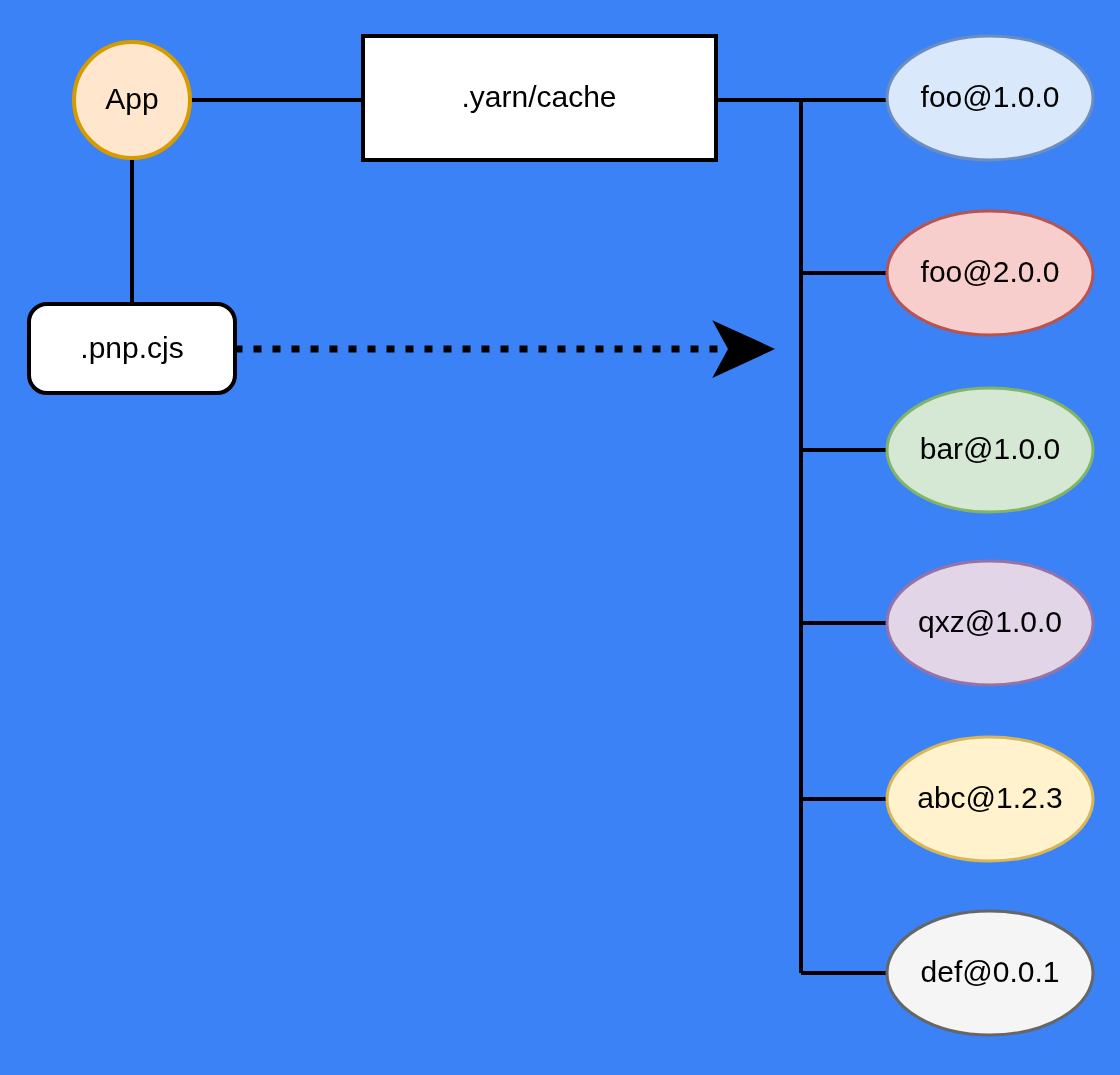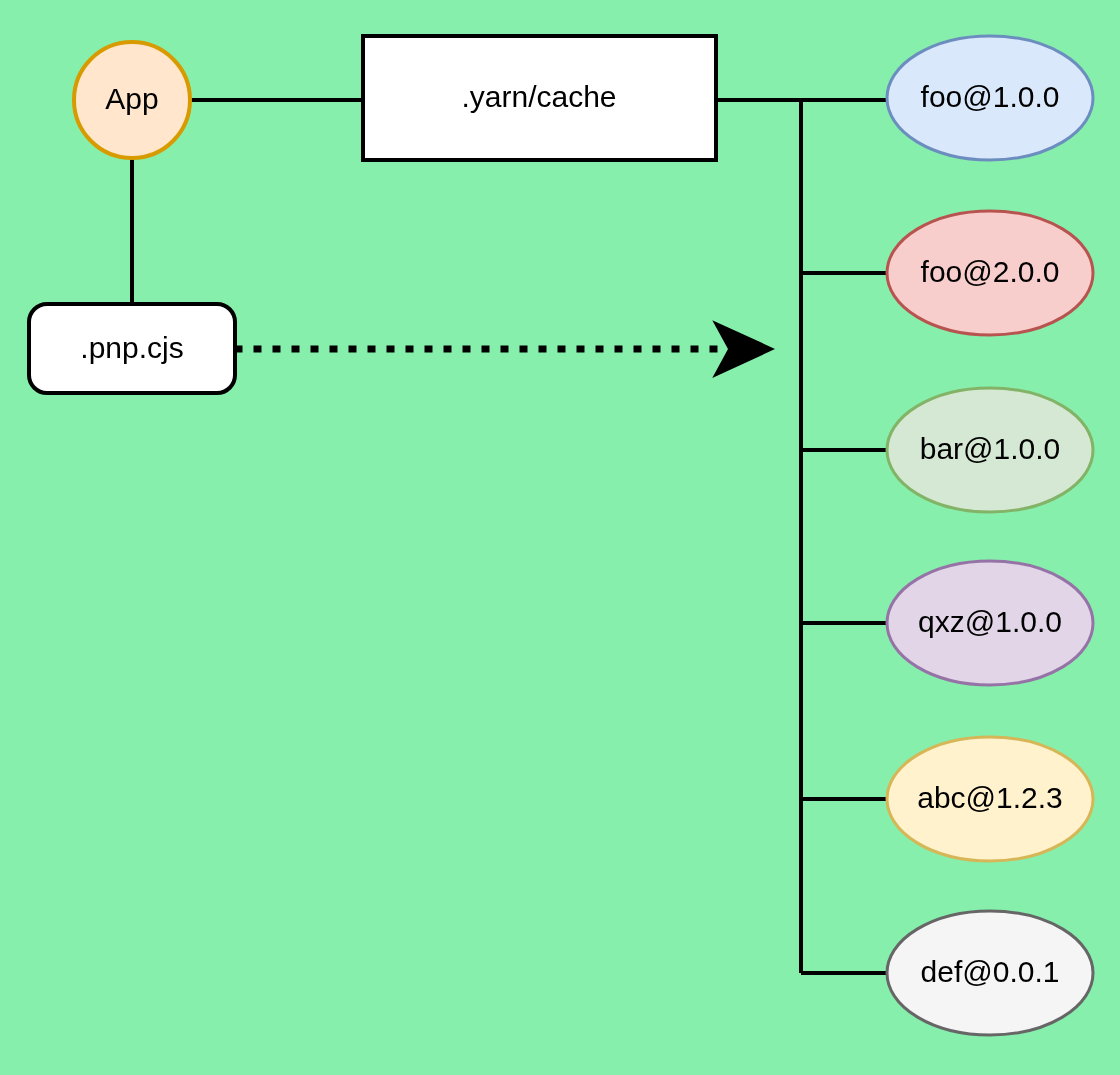--- a/index.html
+++ b/index.html
@@ -7,21 +7,21 @@
     padding: 0;
     background: #ffffff;
   }
   body {
     font-family: "Liberation Sans", sans-serif;
   }
   #diagram-root {
     position: relative;
     width: 1120px;
     height: 1075px;
-    background: #86efac;
+    background: #3b82f6;
     overflow: hidden;
   }
   #diagram-svg {
     position: absolute;
     top: 0;
     left: 0;
     width: 1120px;
     height: 1075px;
   }
   .node-label {

